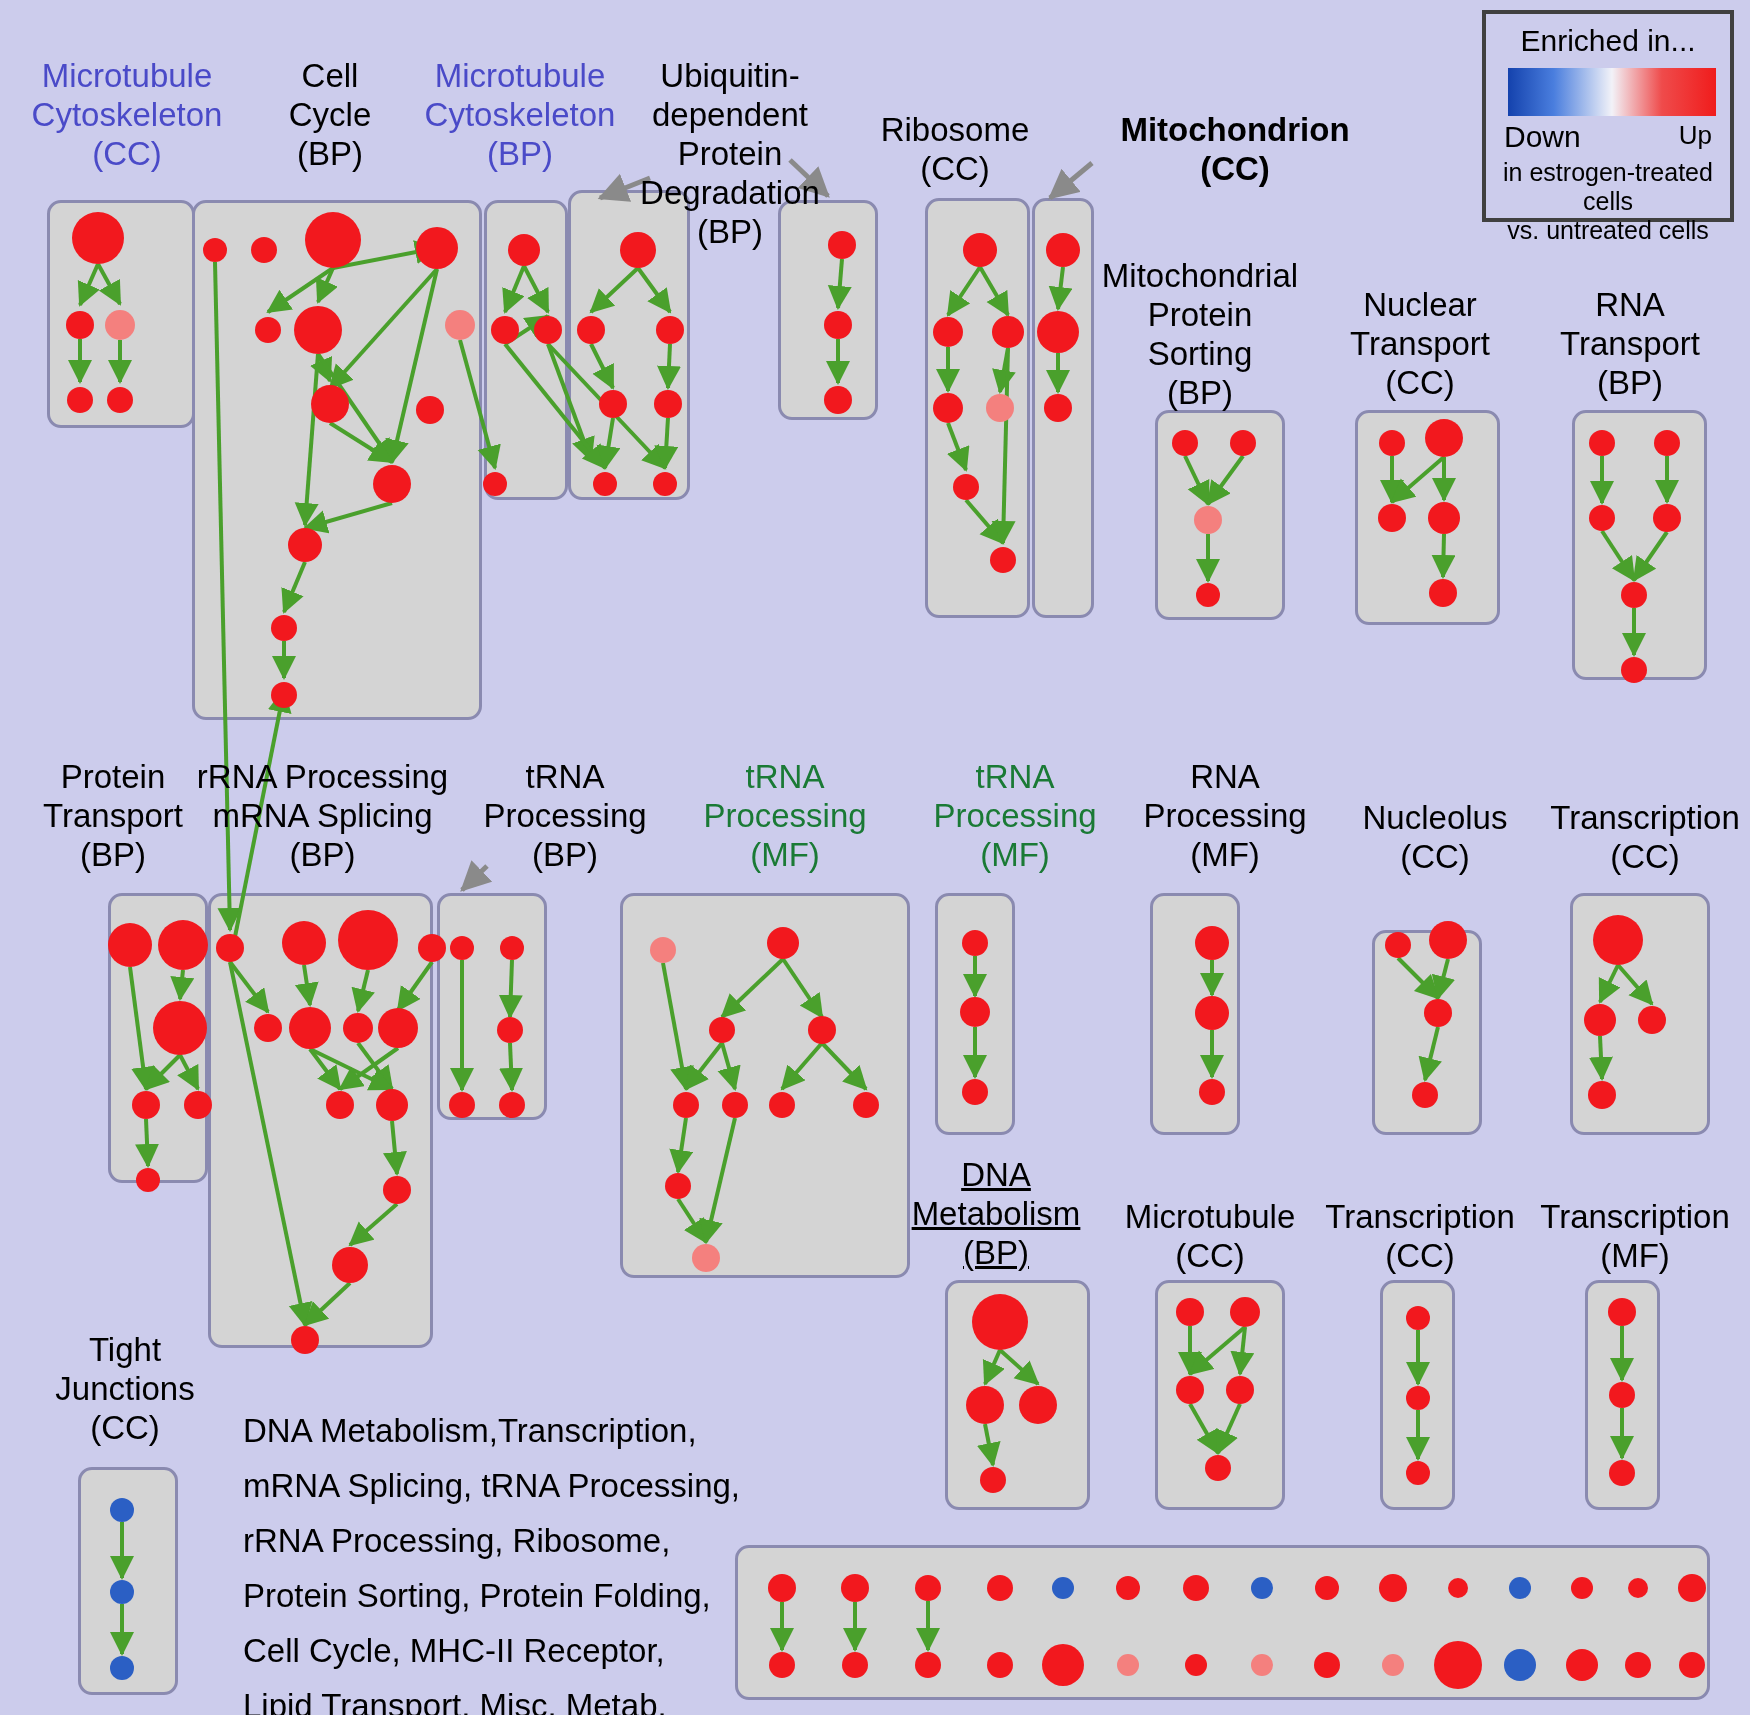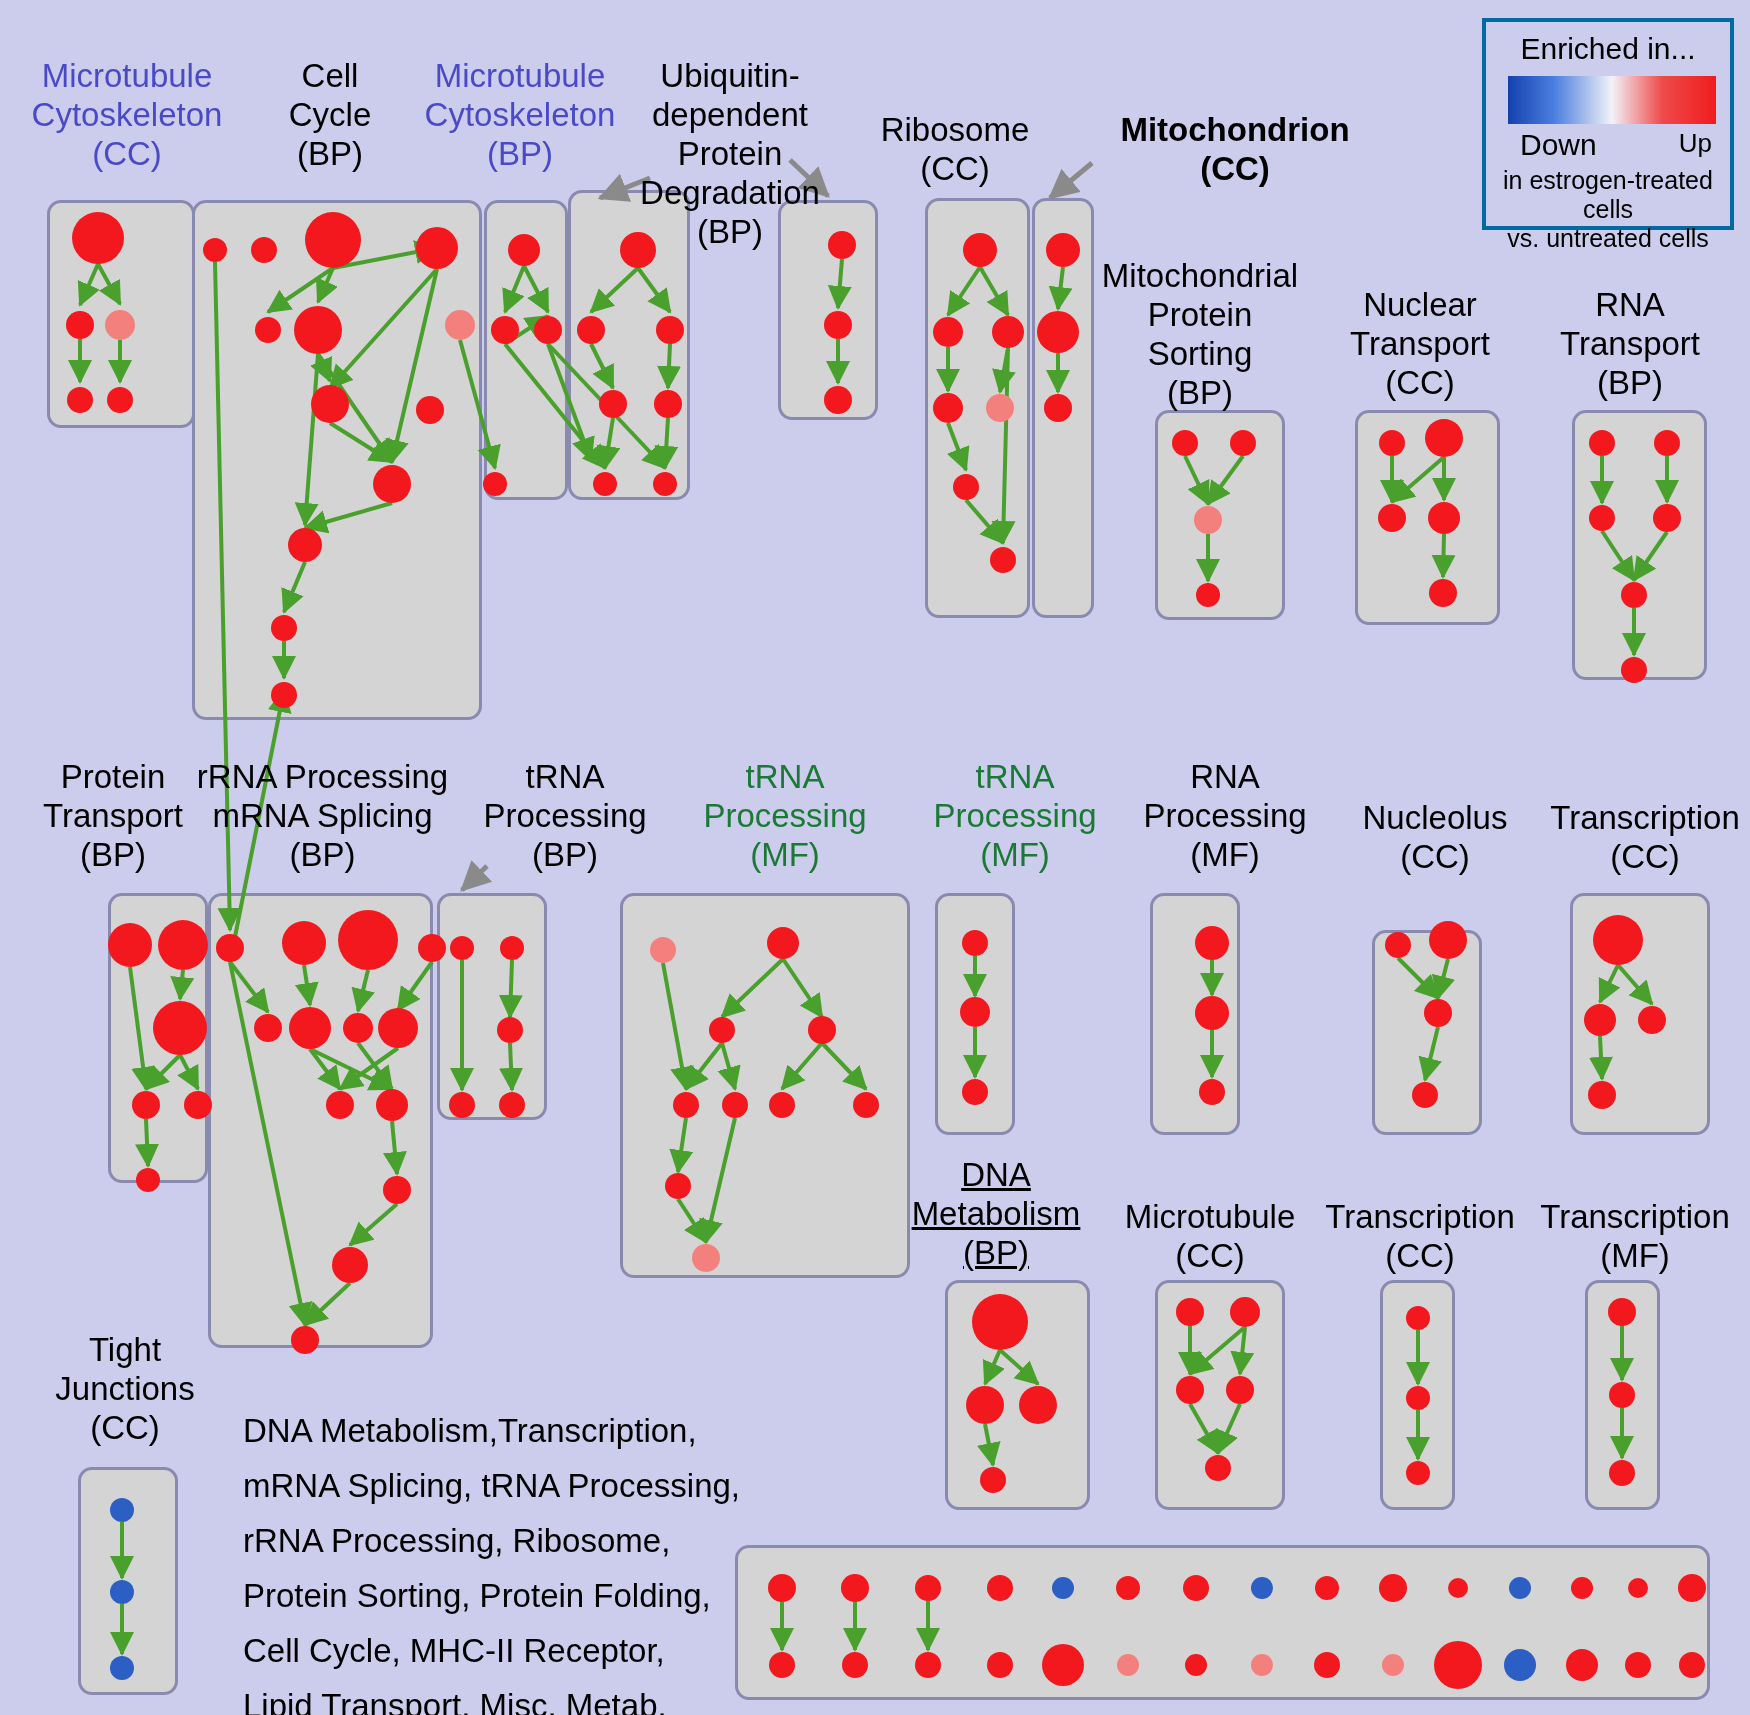--- a/index.html
+++ b/index.html
@@ -26,34 +26,34 @@
     font-size:33px;
     line-height:39px;
     text-align:center;
     white-space:pre-line;
   }
   .label.blue{color:#4a4ac8;}
   .label.green{color:#1a7a35;}
 
   .legend{
     position:absolute;
-    left:1482px;top:18px;width:252px;height:212px;
+    left:1482px;top:10px;width:252px;height:212px;
     background:#ccccec;
-    border:4px solid #0369a1;
+    border:4px solid #404040;
     box-sizing:border-box;
   }
   .legend-title{
     position:absolute;left:0;top:10px;width:100%;
     text-align:center;font-size:30px;color:#000;
   }
   .legend-bar{
     position:absolute;left:22px;top:54px;width:208px;height:48px;
     background:linear-gradient(to right,#1442ad 0%,#4a7ede 22%,#f2f2f8 50%,#ef4b4b 74%,#f01c1c 100%);
   }
-  .legend-down{position:absolute;left:18px;top:106px;font-size:30px;margin-left:16px;}
+  .legend-down{position:absolute;left:18px;top:106px;font-size:30px;}
   .legend-up{position:absolute;right:18px;top:106px;font-size:26px;}
   .legend-sub{
     position:absolute;left:0;top:144px;width:100%;
     text-align:center;font-size:25px;line-height:29px;white-space:pre-line;
   }
 
   .blocktext{
     position:absolute;
     font-size:33px;line-height:55px;color:#000;white-space:pre-line;
     text-align:left;

